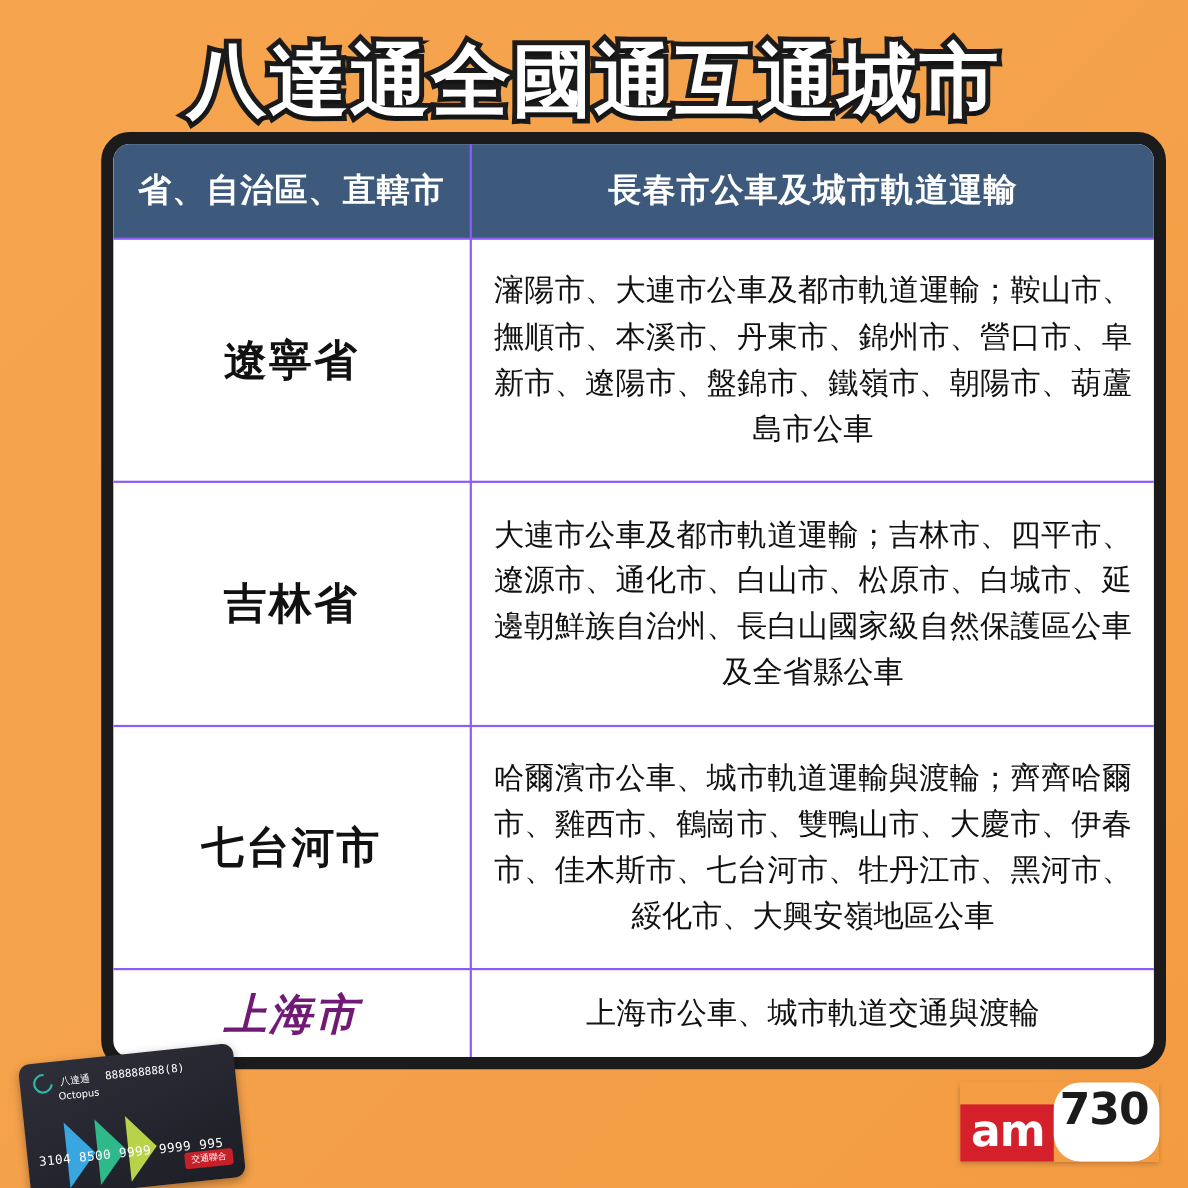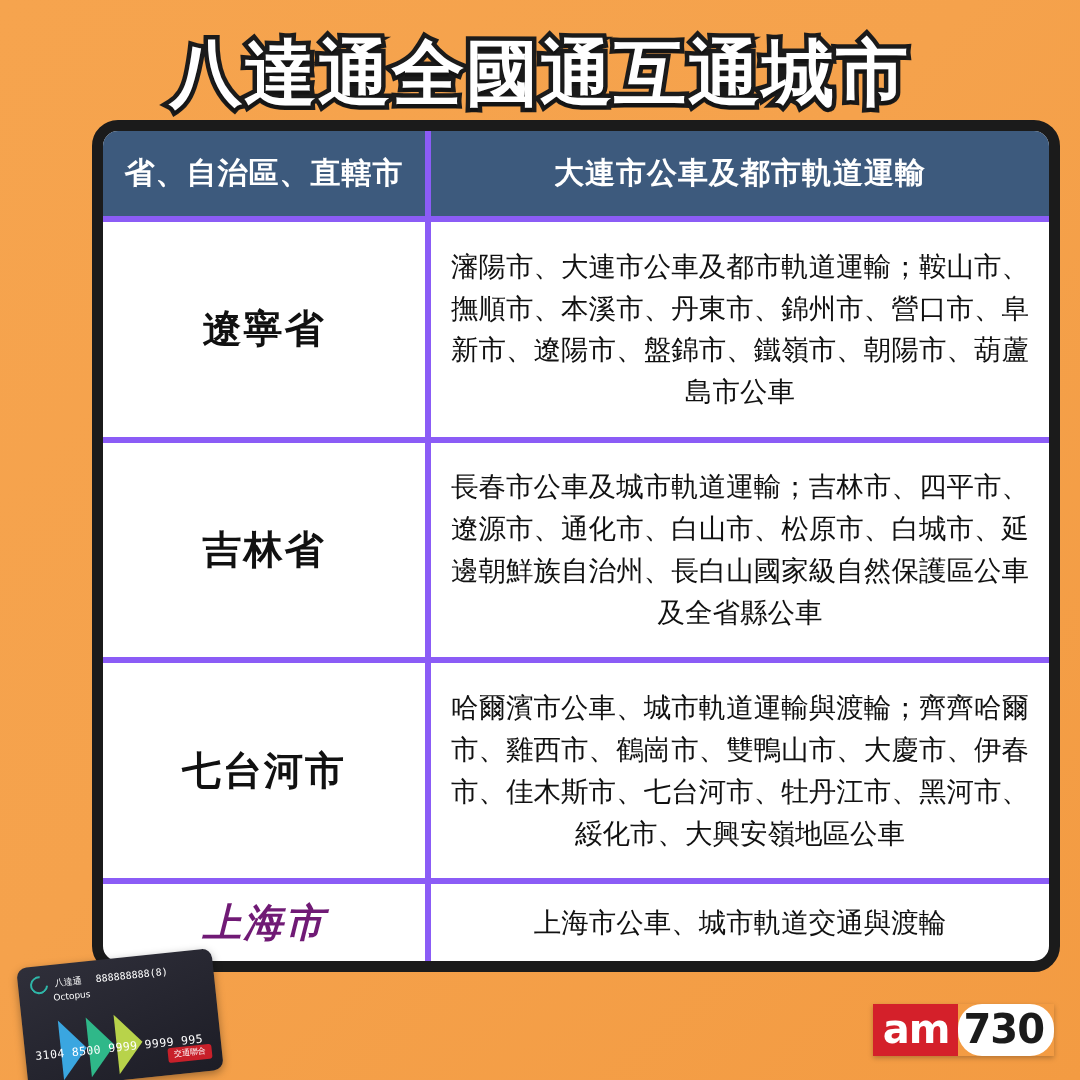--- a/index.html
+++ b/index.html
@@ -43,21 +43,21 @@
     overflow: hidden;
     z-index: 3;
   }
   table.tbl {
     width: 100%;
     height: 100%;
     border-collapse: collapse;
     table-layout: fixed;
   }
   table.tbl th, table.tbl td {
-    border: 6px solid #8b5cf6;
+    border: 2px solid #8b5cf6;
     vertical-align: middle;
   }
   table.tbl th:first-child, table.tbl td:first-child { border-left: none; }
   table.tbl th:last-child,  table.tbl td:last-child  { border-right: none; }
   table.tbl tr:first-child th { border-top: none; }
   table.tbl tr:last-child td  { border-bottom: none; }
 
   thead th {
     background: #3d5a7d;
     color: #ffffff;
@@ -155,52 +155,52 @@
     position: absolute;
     right: 26px; bottom: 24px;
     display: flex; align-items: stretch;
     z-index: 8;
     box-shadow: 0 2px 5px rgba(0,0,0,0.25);
   }
   .am730 .am {
     background: #d4202a; color: #ffffff;
     font-family: "DejaVu Sans", sans-serif;
     font-weight: bold; font-size: 40px;
-    padding: 2px 8px 4px 10px; letter-spacing: -1px;
+    padding: 2px 8px 4px 10px; letter-spacing: -1px; margin-top: 20px;
   }
   .am730 .n730 {
     background: #ffffff; color: #1b1b1b;
     font-family: "DejaVu Sans", sans-serif;
     font-weight: bold; font-size: 40px;
     padding: 2px 10px 4px 6px; letter-spacing: -1px; border-radius: 24px;
   }
 </style>
 </head>
 <body>
 
 <div class="title-wrap">
   <div class="title">八達通全國通互通城市</div>
 </div>
 
 <div class="card">
   <table class="tbl">
     <thead>
       <tr>
         <th class="col-prov">省、自治區、直轄市</th>
-        <th>大連市公車及都市軌道運輸</th>
+        <th>長春市公車及城市軌道運輸</th>
       </tr>
     </thead>
     <tbody>
       <tr>
         <td class="prov">遼寧省</td>
         <td class="scope">瀋陽市、大連市公車及都市軌道運輸；鞍山市、撫順市、本溪市、丹東市、錦州市、營口市、阜新市、遼陽市、盤錦市、鐵嶺市、朝陽市、葫蘆島市公車</td>
       </tr>
       <tr>
         <td class="prov">吉林省</td>
-        <td class="scope">長春市公車及城市軌道運輸；吉林市、四平市、遼源市、通化市、白山市、松原市、白城市、延邊朝鮮族自治州、長白山國家級自然保護區公車及全省縣公車</td>
+        <td class="scope">大連市公車及都市軌道運輸；吉林市、四平市、遼源市、通化市、白山市、松原市、白城市、延邊朝鮮族自治州、長白山國家級自然保護區公車及全省縣公車</td>
       </tr>
       <tr>
         <td class="prov">七台河市</td>
         <td class="scope">哈爾濱市公車、城市軌道運輸與渡輪；齊齊哈爾市、雞西市、鶴崗市、雙鴨山市、大慶市、伊春市、佳木斯市、七台河市、牡丹江市、黑河市、綏化市、大興安嶺地區公車</td>
       </tr>
       <tr>
         <td class="prov accent">上海市</td>
         <td class="scope single">上海市公車、城市軌道交通與渡輪</td>
       </tr>
     </tbody>

